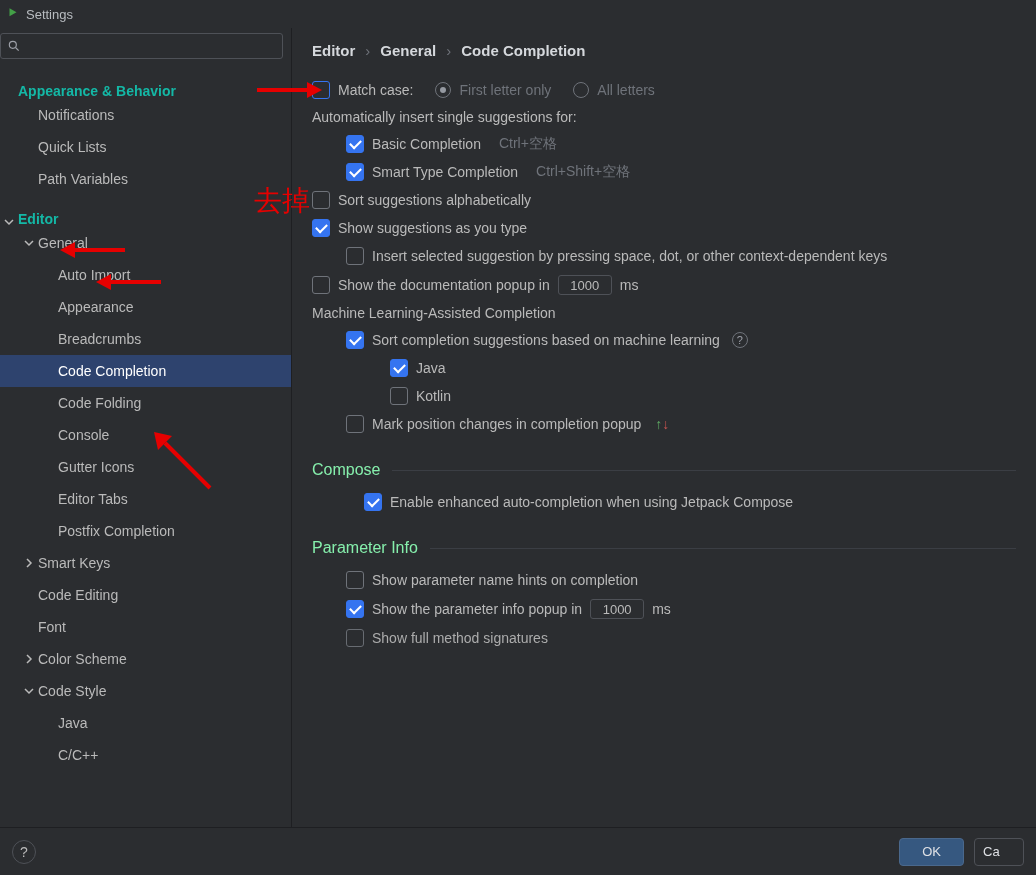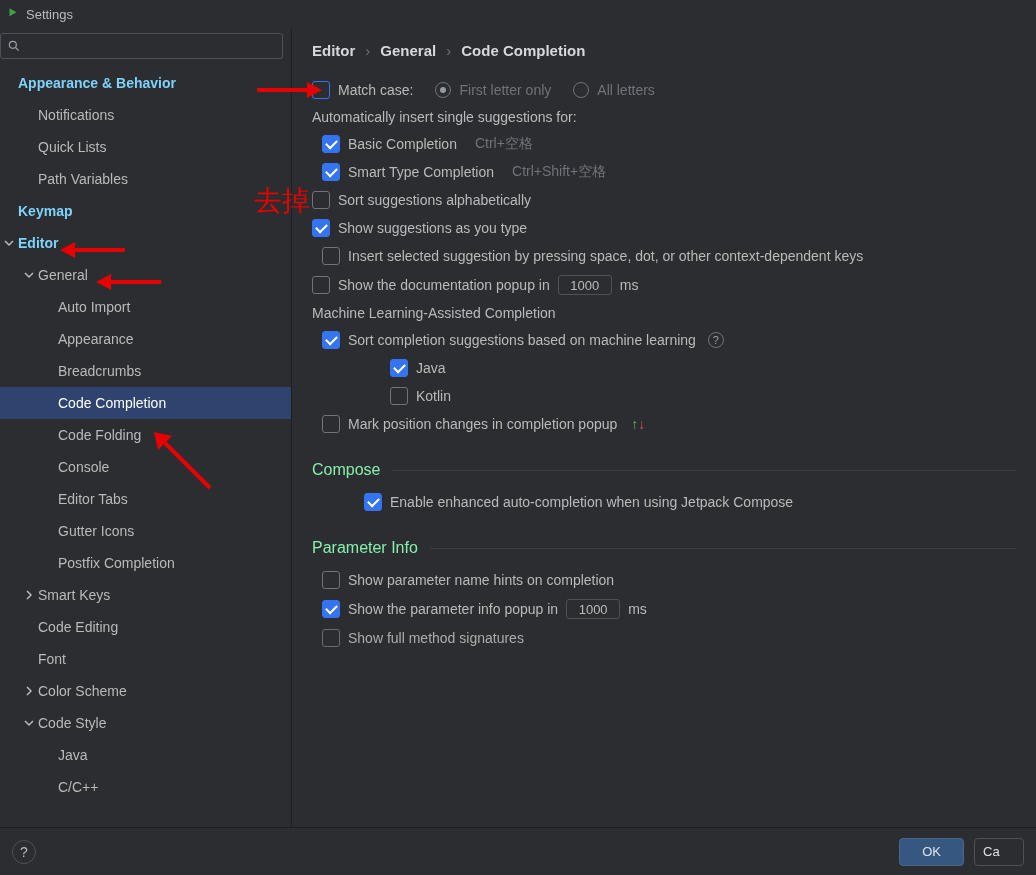--- a/index.html
+++ b/index.html
@@ -73,21 +73,21 @@
 }
 .tree-item {
   height: 32px;
   display: flex;
   align-items: center;
   padding-right: 8px;
   cursor: pointer;
   color: #bababa;
   font-size: 14px;
 }
-.tree-item.bold { font-weight: 600; color: #7dd3fc; }
+.tree-item.bold { font-weight: 600; color: #14b8a6; align-items: flex-end; }
 .tree-item .chev {
   width: 14px;
   display: inline-flex;
   align-items: center;
   justify-content: center;
   margin-right: 2px;
 }
 .tree-item .chev svg { width: 10px; height: 10px; color: #bababa; }
 .tree-item.selected {
   background: #2e436e;
@@ -159,21 +159,21 @@
   background: #9599a1;
   border-radius: 50%;
 }
 .label { color: #bababa; }
 .label-disabled { color: #6f737a; }
 .shortcut { color: #6f737a; margin-left: 10px; }
 .section-label {
   color: #bababa;
   margin: 10px 0 10px 0;
 }
-.indent1 { margin-left: 10px; }
+.indent1 { margin-left: 34px; }
 .indent2 { margin-left: 52px; }
 .indent3 { margin-left: 78px; }
 .num-input {
   width: 54px;
   height: 20px;
   background: #2b2d30;
   border: 1px solid #4e5157;
   border-radius: 3px;
   color: #bababa;
   text-align: center;
@@ -297,23 +297,20 @@
         </div>
         <div class="tree-item lvl1">
           <span>Notifications</span>
         </div>
         <div class="tree-item lvl1">
           <span>Quick Lists</span>
         </div>
         <div class="tree-item lvl1">
           <span>Path Variables</span>
         </div>
-        <div class="tree-item lvl0 bold">
-          <span>Keymap</span>
-        </div>
         <div class="tree-item lvl0 bold withArrow">
           <span class="chev">
             <svg viewBox="0 0 10 10">
               <path d="M1 3l4 4 4-4" stroke="currentColor" stroke-width="1.5" fill="none"></path>
             </svg>
           </span>
           <span>Editor</span>
         </div>
         <div class="tree-item lvl1 withArrow">
           <span class="chev">
@@ -335,24 +332,24 @@
         <div class="tree-item lvl2 selected">
           <span>Code Completion</span>
         </div>
         <div class="tree-item lvl2">
           <span>Code Folding</span>
         </div>
         <div class="tree-item lvl2">
           <span>Console</span>
         </div>
         <div class="tree-item lvl2">
+          <span>Gutter Icons</span>
+        </div>
+        <div class="tree-item lvl2">
           <span>Editor Tabs</span>
-        </div>
-        <div class="tree-item lvl2">
-          <span>Gutter Icons</span>
         </div>
         <div class="tree-item lvl2">
           <span>Postfix Completion</span>
         </div>
         <div class="tree-item lvl1 withArrow">
           <span class="chev">
             <svg viewBox="0 0 10 10">
               <path d="M3 1l4 4-4 4" stroke="currentColor" stroke-width="1.5" fill="none"></path>
             </svg>
           </span>

